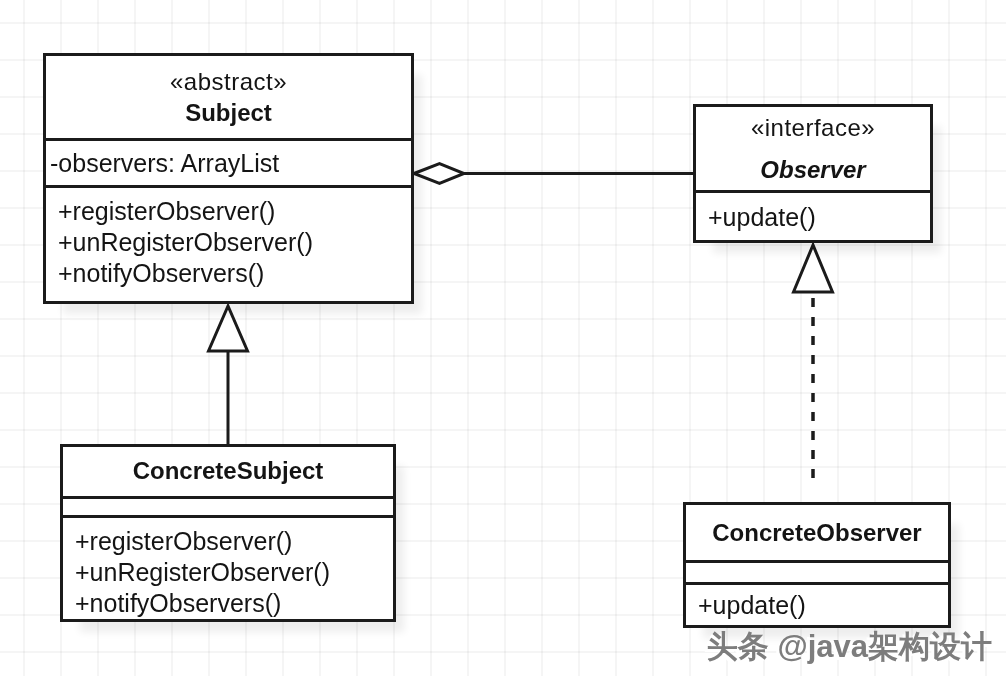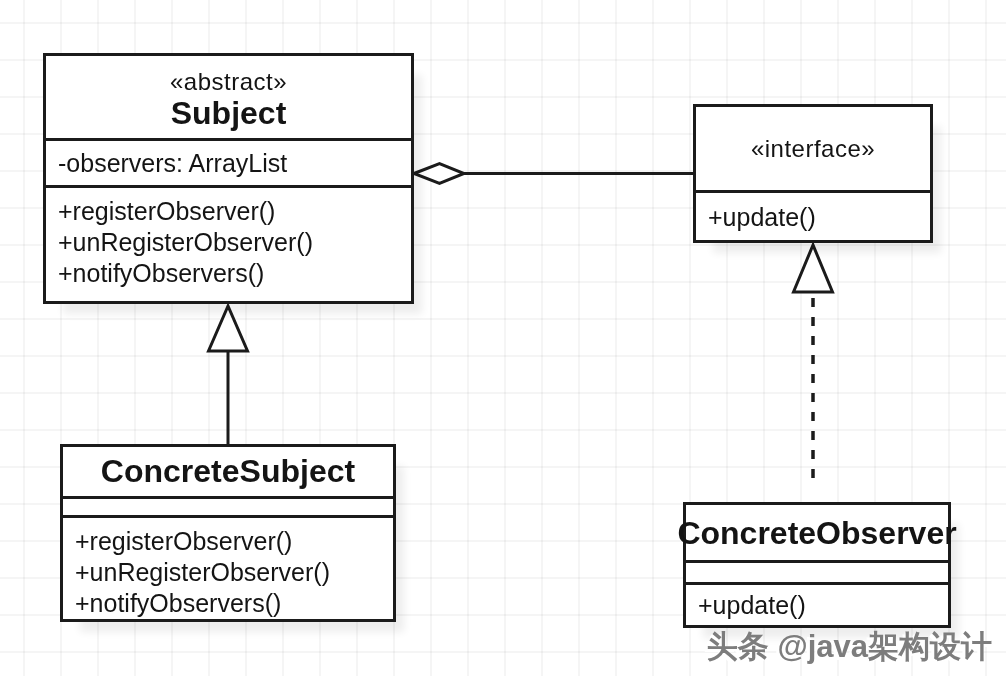--- a/index.html
+++ b/index.html
@@ -54,38 +54,38 @@
     align-items: center;
     justify-content: center;
     text-align: center;
   }
   .stereotype {
     font-size: 24px;
     line-height: 31px;
     letter-spacing: 0.5px;
   }
   .class-name {
-    font-size: 32px;
+    font-size: 24px;
     font-weight: bold;
     line-height: 32px;
   }
   .class-name.italic { font-style: italic; }
 
   .members {
     padding: 8px 1px 0 12px;
   }
   .member {
     font-size: 25px;
     line-height: 31px;
     white-space: nowrap;
   }
   .attrs-compartment {
     display: flex;
     align-items: center;
-    padding-left: 12px;
+    padding-left: 4px;
   }
   .attrs-compartment .member { line-height: 1; }
 
   
   #box-subject          { left: 43px;  top: 53px;  width: 371px; height: 251px; }
   #box-subject .title-compartment   { height: 82px; }
   #box-subject .attrs-compartment   { height: 47px; }
   #box-subject .methods-compartment { flex: 1; }
 
   #box-observer         { left: 693px; top: 104px; width: 240px; height: 139px; }
@@ -144,20 +144,21 @@
     <div class="compartment methods-compartment members">
       <div class="member">+registerObserver()</div>
       <div class="member">+unRegisterObserver()</div>
       <div class="member">+notifyObservers()</div>
     </div>
   </div>
 
   <div class="uml-class" id="box-observer">
     <div class="compartment title-compartment">
       <div class="stereotype">«interface»</div>
+      <div class="class-name italic">Observer</div>
     </div>
     <div class="compartment methods-compartment members">
       <div class="member">+update()</div>
     </div>
   </div>
 
   <div class="uml-class" id="box-concrete-subject">
     <div class="compartment title-compartment">
       <div class="class-name">ConcreteSubject</div>
     </div>

